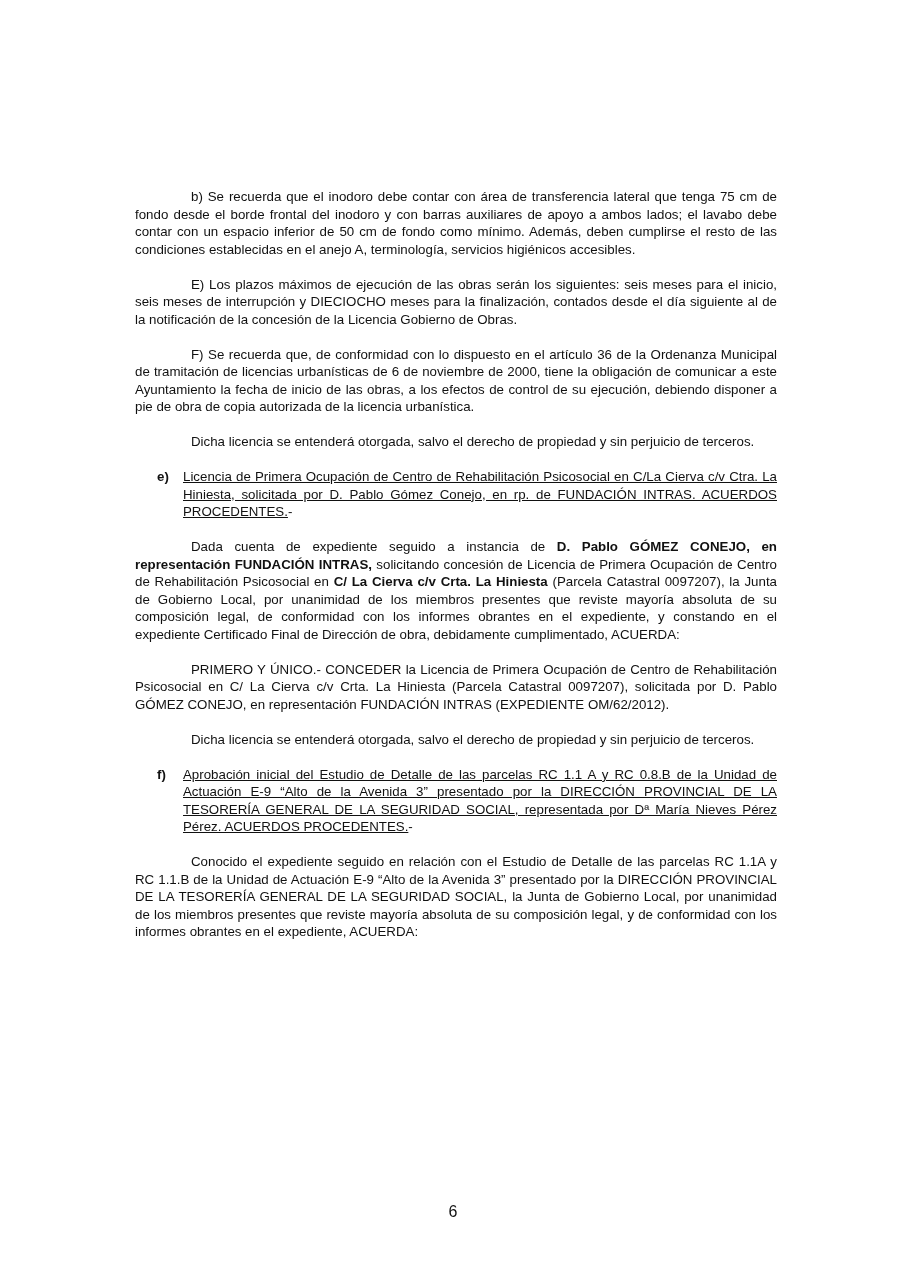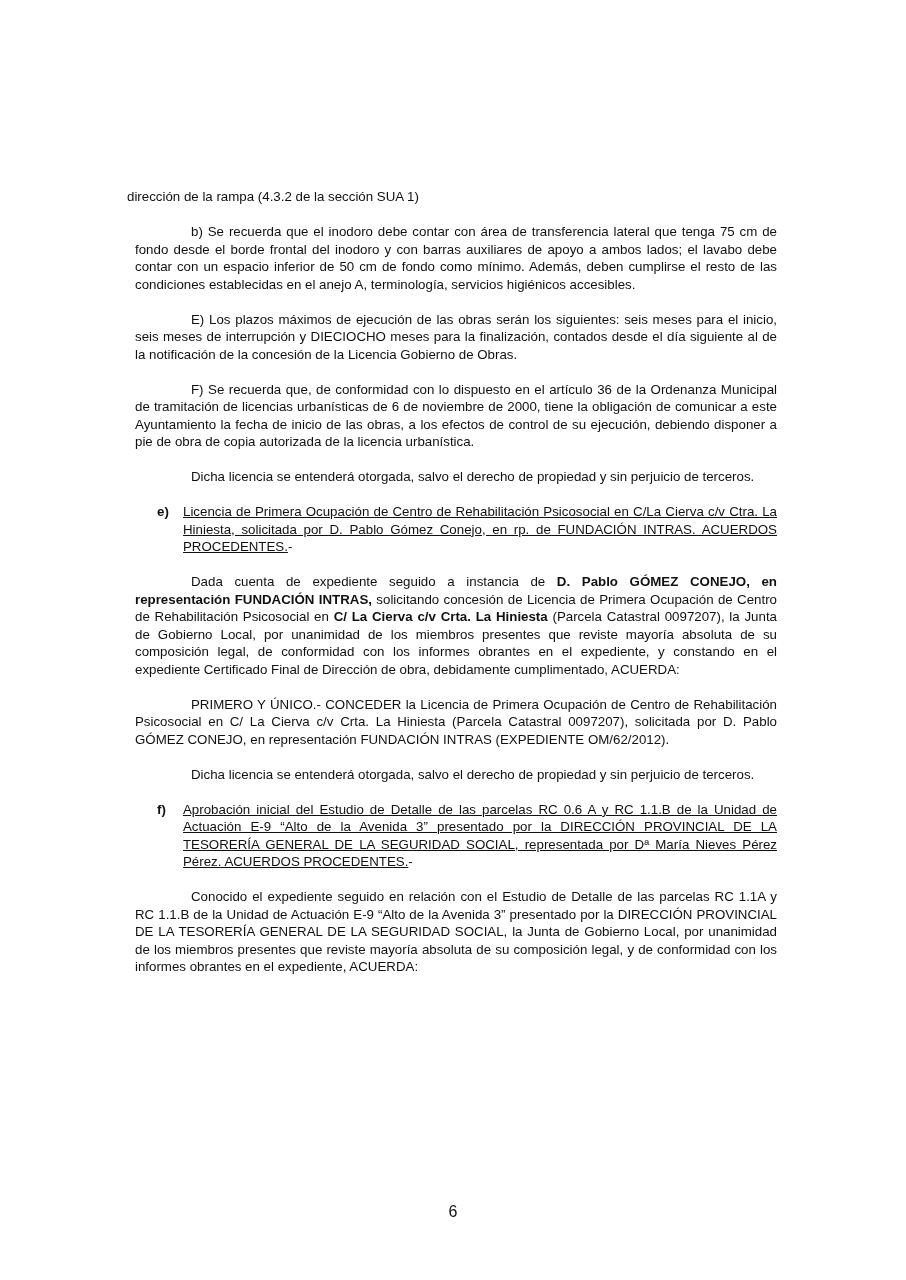--- a/index.html
+++ b/index.html
@@ -51,28 +51,27 @@
     text-align: center;
     font-size: 16px;
     line-height: 20px;
   }
 </style>
 </head>
 <body>
 
 <div class="page">
   <div class="content">
-      <div class="para plain"><span class="">dirección de la rampa (4.3.2 de la sección SUA 1)</span></div>
       <div class="para indent"><span class="">b) Se recuerda que el inodoro debe contar con área de transferencia lateral que tenga 75 cm de fondo desde el borde frontal del inodoro y con barras auxiliares de apoyo a ambos lados; el lavabo debe contar con un espacio inferior de 50 cm de fondo como mínimo. Además, deben cumplirse el resto de las condiciones establecidas en el anejo A, terminología, servicios higiénicos accesibles.</span></div>
       <div class="para indent"><span class="">E) Los plazos máximos de ejecución de las obras serán los siguientes: seis meses para el inicio, seis meses de interrupción y DIECIOCHO meses para la finalización, contados desde el día siguiente al de la notificación de la concesión de la Licencia Gobierno de Obras.</span></div>
       <div class="para indent"><span class="">F) Se recuerda que, de conformidad con lo dispuesto en el artículo 36 de la Ordenanza Municipal de tramitación de licencias urbanísticas de 6 de noviembre de 2000, tiene la obligación de comunicar a este Ayuntamiento la fecha de inicio de las obras, a los efectos de control de su ejecución, debiendo disponer a pie de obra de copia autorizada de la licencia urbanística.</span></div>
       <div class="para indent"><span class="">Dicha licencia se entenderá otorgada, salvo el derecho de propiedad y sin perjuicio de terceros.</span></div>
       <div class="para list"><span class="marker">e)</span><span class="run-u">Licencia de Primera Ocupación de Centro de Rehabilitación Psicosocial en C/La Cierva c/v Ctra. La Hiniesta, solicitada por D. Pablo Gómez Conejo, en rp. de FUNDACIÓN INTRAS. ACUERDOS PROCEDENTES.</span><span class="">-</span></div>
       <div class="para indent"><span class="">Dada cuenta de expediente seguido a instancia de </span><span class="run-b ">D. Pablo GÓMEZ CONEJO, en representación FUNDACIÓN INTRAS,</span><span class=""> solicitando concesión de Licencia de Primera Ocupación de Centro de Rehabilitación Psicosocial en </span><span class="run-b ">C/ La Cierva c/v Crta. La Hiniesta</span><span class=""> (Parcela Catastral 0097207), la Junta de Gobierno Local, por unanimidad de los miembros presentes que reviste mayoría absoluta de su composición legal, de conformidad con los informes obrantes en el expediente, y constando en el expediente Certificado Final de Dirección de obra, debidamente cumplimentado, ACUERDA:</span></div>
       <div class="para indent"><span class="">PRIMERO Y ÚNICO.- CONCEDER la Licencia de Primera Ocupación de Centro de Rehabilitación  Psicosocial en C/ La Cierva c/v Crta. La Hiniesta (Parcela Catastral 0097207), solicitada por D. Pablo GÓMEZ CONEJO, en representación FUNDACIÓN INTRAS (EXPEDIENTE OM/62/2012).</span></div>
       <div class="para indent"><span class="">Dicha licencia se entenderá otorgada, salvo el derecho de propiedad y sin perjuicio de terceros.</span></div>
-      <div class="para list"><span class="marker">f)</span><span class="run-u">Aprobación inicial del Estudio de Detalle de las parcelas RC 0.6 A y RC 1.1.B de la Unidad de Actuación E-9 “Alto de la Avenida 3” presentado por la DIRECCIÓN PROVINCIAL DE LA TESORERÍA GENERAL DE LA SEGURIDAD SOCIAL, representada por Dª María Nieves Pérez Pérez. ACUERDOS PROCEDENTES.</span><span class="">-</span></div>
+      <div class="para list"><span class="marker">f)</span><span class="run-u">Aprobación inicial del Estudio de Detalle de las parcelas RC 1.1 A y RC 0.8.B de la Unidad de Actuación E-9 “Alto de la Avenida 3” presentado por la DIRECCIÓN PROVINCIAL DE LA TESORERÍA GENERAL DE LA SEGURIDAD SOCIAL, representada por Dª María Nieves Pérez Pérez. ACUERDOS PROCEDENTES.</span><span class="">-</span></div>
       <div class="para indent"><span class="">Conocido el expediente seguido en relación con el Estudio de Detalle de las parcelas RC 1.1A y RC 1.1.B de la Unidad de Actuación E-9 “Alto de la Avenida 3” presentado por la DIRECCIÓN PROVINCIAL DE LA TESORERÍA GENERAL DE LA SEGURIDAD SOCIAL, la Junta de Gobierno Local, por unanimidad de los miembros presentes que reviste mayoría absoluta de su composición legal, y de conformidad con los informes obrantes en el expediente, ACUERDA:</span></div>
     </div>
   <div class="footer">
     <span>6</span>
   </div>
 </div>
 
 </body></html>

